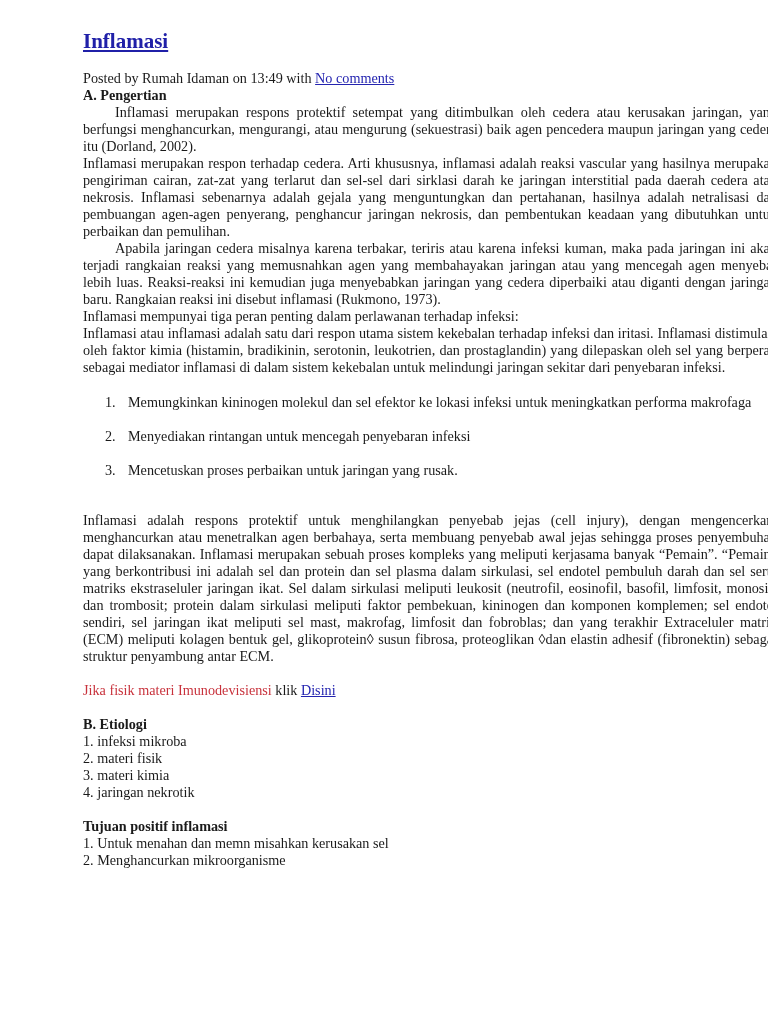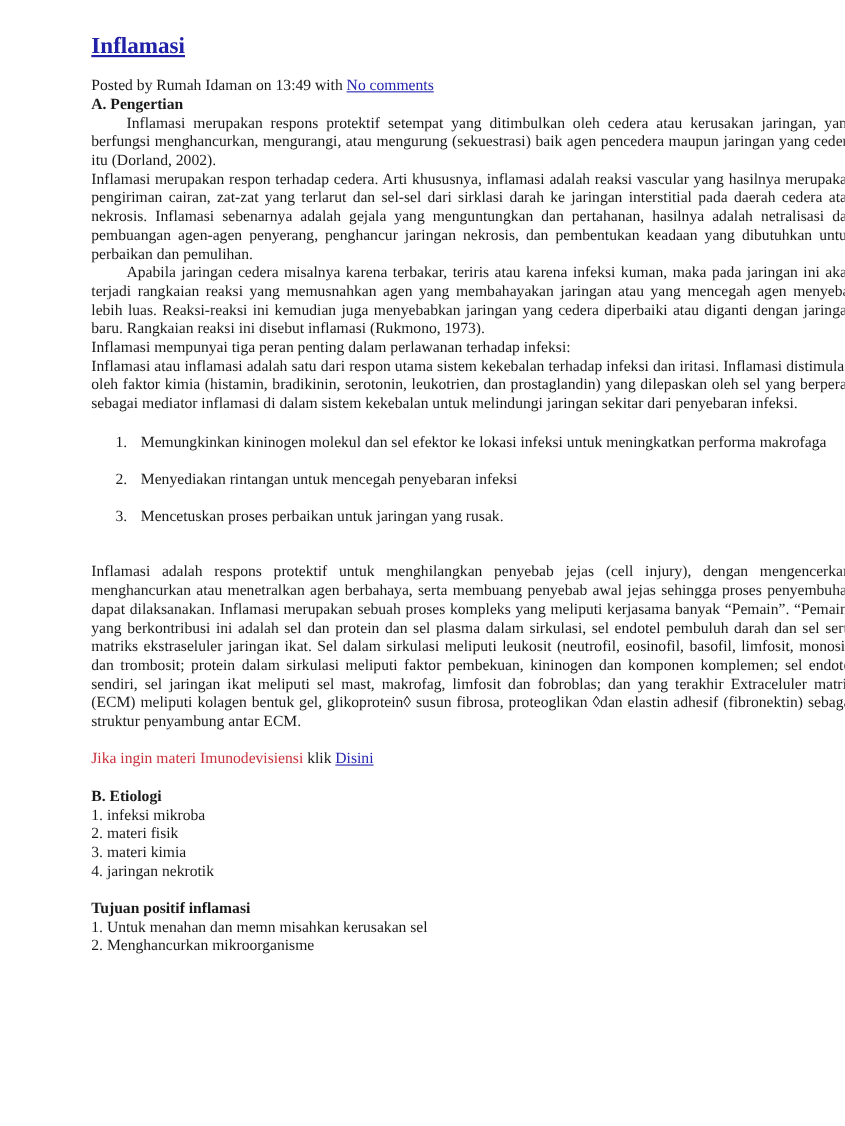--- a/index.html
+++ b/index.html
@@ -98,21 +98,21 @@
     </li>
   </ol>
 
   <div class="spacer"></div>
 
   <p>Inflamasi adalah respons protektif untuk menghilangkan penyebab jejas (cell injury), dengan mengencerkan, menghancurkan atau menetralkan agen berbahaya, serta membuang penyebab awal jejas sehingga proses penyembuhan dapat dilaksanakan. Inflamasi merupakan sebuah proses kompleks yang meliputi kerjasama banyak “Pemain”. “Pemain” yang berkontribusi ini adalah sel dan protein dan sel plasma dalam sirkulasi, sel endotel pembuluh darah dan sel serta matriks ekstraseluler jaringan ikat. Sel dalam sirkulasi meliputi leukosit (neutrofil, eosinofil, basofil, limfosit, monosit) dan trombosit; protein dalam sirkulasi meliputi faktor pembekuan, kininogen dan komponen komplemen; sel endotel sendiri, sel jaringan ikat meliputi sel mast, makrofag, limfosit dan fobroblas; dan yang terakhir Extraceluler matrix (ECM) meliputi kolagen  bentuk gel, glikoprotein◊ susun fibrosa, proteoglikan ◊dan elastin  adhesif (fibronektin) sebagai struktur penyambung antar ECM.</p>
 
   <div class="spacer"></div>
 
   <div>
-    <span class="red">Jika ingin materi Imunodevisiensi</span><span> klik </span><a href="#" class="link">Disini</a>
+    <span class="red">Jika fisik materi Imunodevisiensi</span><span> klik </span><a href="#" class="link">Disini</a>
   </div>
 
   <div class="spacer"></div>
 
   <div class="heading">B. Etiologi</div>
   <ul class="plain-list">
     <li>1. infeksi mikroba</li>
     <li>2. materi fisik</li>
     <li>3. materi kimia</li>
     <li>4. jaringan nekrotik</li>

